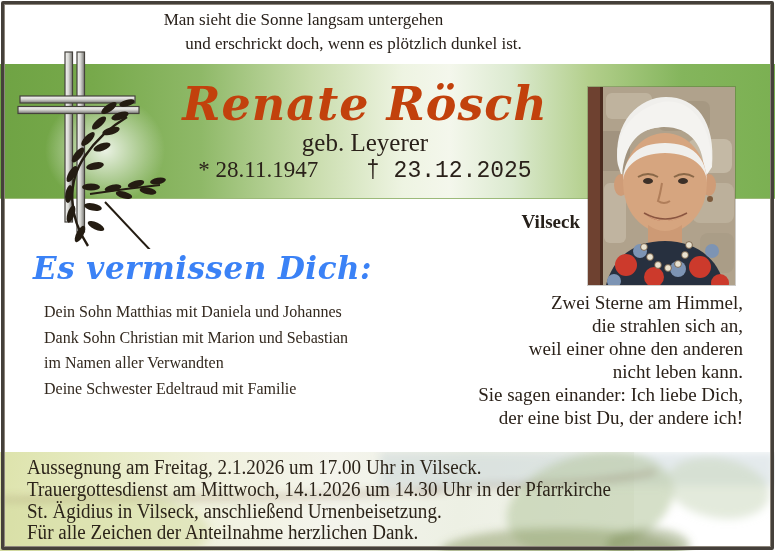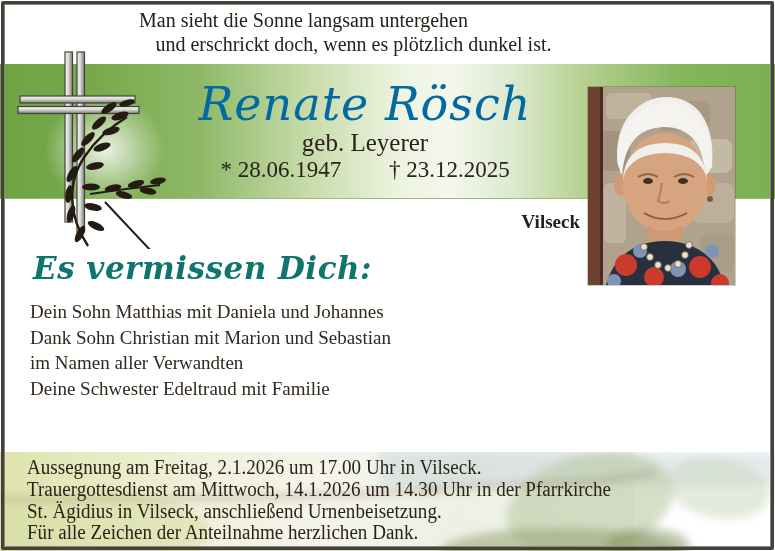--- a/index.html
+++ b/index.html
@@ -7,54 +7,54 @@
     position:relative;width:775px;height:551px;background:#ffffff;overflow:hidden;
     font-family:"Liberation Serif", serif;color:#2e241c;
   }
   
   .frame{
     position:absolute;inset:1px;border:3px solid #45403a;border-radius:2px;
     box-shadow:inset 0 0 0 1px #8d867c;pointer-events:none;z-index:40;
   }
   
   .quote{position:absolute;top:8px;left:0;width:775px;text-align:center;
-    font-size:20px;line-height:24px;color:#28201a;z-index:3;}
+    font-size:17px;line-height:24px;color:#28201a;z-index:3;}
   .quote .l1{transform:translateX(-84px);}
   .quote .l2{transform:translateX(-34px);}
   
   .band{
     position:absolute;top:64px;left:0;width:775px;height:134px;z-index:1;
     background:
       radial-gradient(60px 55px at 105px 86px, rgba(255,255,255,.85), rgba(255,255,255,0) 100%),
       linear-gradient(90deg,#6fa344 0%,#77a94b 12%,#8fb968 26%,#c8dcab 40%,
         #eef4e2 52%,#f4f7ec 58%,#dcead0 66%,#b3cf8c 76%,#84b55c 88%,#7bb052 100%);
     border-bottom:1px solid #9cba79;
   }
   
   .name-col{position:absolute;left:140px;top:78px;width:450px;text-align:center;z-index:4;}
   .deceased-name{
-    font-family:"DejaVu Serif", serif;font-style:italic;font-weight:400;
-    font-size:46px;line-height:52px;color:#0369a1;letter-spacing:1px;
+    font-family:"DejaVu Serif", serif;font-style:italic;font-weight:700;
+    font-size:46px;line-height:52px;color:#c2410c;letter-spacing:1px;
   }
   .maiden{font-size:25px;line-height:22px;color:#2a211a;margin-top:2px;}
   .dates{font-size:23px;line-height:27px;color:#2a211a;margin-top:2px;}
-  .dates .death{margin-left:42px;}
+  .dates .death{margin-left:42px;font-family:Liberation Mono, monospace;}
   .place{position:absolute;left:115px;top:211px;width:465px;text-align:right;
     font-size:19px;font-weight:bold;color:#26201a;z-index:3;}
   
   .cross-wrap{position:absolute;left:10px;top:44px;width:170px;height:205px;z-index:5;}
   
   .photo{position:absolute;left:588px;top:87px;width:147px;height:198px;z-index:6;
     box-shadow:0 0 0 1px rgba(60,50,40,.25);}
   
   .mourn-head{position:absolute;left:33px;top:250px;z-index:3;
     font-family:"DejaVu Serif", serif;font-style:italic;font-weight:600;
-    font-size:31px;color:#0f766e;letter-spacing:.5px;}
-  .mourn-lines{position:absolute;left:30px;top:299px;z-index:3;
-    font-size:19px;line-height:25.5px;color:#32281e;}
+    font-size:31px;color:#3b82f6;letter-spacing:.5px;}
+  .mourn-lines{position:absolute;left:44px;top:299px;z-index:3;
+    font-size:16px;line-height:25.5px;color:#32281e;}
   
   .poem{position:absolute;right:32px;top:291px;z-index:3;text-align:right;
     font-size:19px;line-height:23px;color:#2b221a;}
   
   .panel{
     position:absolute;left:0;top:452px;width:634px;height:103px;z-index:2;
     background:
       linear-gradient(0deg, rgba(150,160,105,.45) 0%, rgba(150,160,105,0) 9%),
       linear-gradient(100deg,#dde3ab 0%,#e7ebc4 16%,#f0f1dd 32%,#f4f4ec 52%,
         #edf0e4 72%,#f5f6f1 100%);
@@ -127,21 +127,21 @@
         <ellipse cx="138" cy="147" rx="8.5" ry="3.4" transform="rotate(10 138 147)"></ellipse>
         <ellipse cx="148" cy="137" rx="8" ry="3.2" transform="rotate(-10 148 137)"></ellipse>
       </g>
     </svg>
   </div>
 
   <div class="name-col">
     <div class="deceased-name">Renate Rösch</div>
     <div class="maiden">geb. Leyerer</div>
     <div class="dates">
-      <span class="birth">* 28.06.1947</span>
+      <span class="birth">* 28.11.1947</span>
       <span class="death">† 23.12.2025</span>
     </div>
   </div>
 
   <div class="photo">
     <svg width="147" height="198" viewBox="0 0 147 198">
       <rect x="0" y="0" width="147" height="198" fill="#b0a28c"></rect>
       <g opacity="0.7">
         <rect x="18" y="6" width="46" height="26" rx="6" fill="#c6bba7"></rect>
         <rect x="70" y="14" width="52" height="30" rx="7" fill="#a2957f"></rect>
@@ -200,20 +200,28 @@
   <div class="place">Vilseck</div>
 
   <div class="mourn-head">Es vermissen Dich:</div>
   <div class="mourn-lines">
     <div>Dein Sohn Matthias mit Daniela und Johannes</div>
     <div>Dank Sohn Christian mit Marion und Sebastian</div>
     <div>im Namen aller Verwandten</div>
     <div>Deine Schwester Edeltraud mit Familie</div>
   </div>
 
+  <div class="poem">
+    <div>Zwei Sterne am Himmel,</div>
+    <div>die strahlen sich an,</div>
+    <div>weil einer ohne den anderen</div>
+    <div>nicht leben kann.</div>
+    <div>Sie sagen einander: Ich liebe Dich,</div>
+    <div>der eine bist Du, der andere ich!</div>
+  </div>
 
   <div class="panel">
     <svg class="panel-art" width="775" height="103" viewBox="0 0 775 103">
       <defs>
           <filter id="soft" x="-30%" y="-30%" width="160%" height="160%">
         <feGaussianBlur stdDeviation="4"></feGaussianBlur>
           </filter>
         </defs>
       <g filter="url(#soft)">
         <rect x="380" y="0" width="395" height="34" fill="#c3d0d6" opacity="0.45"></rect>

